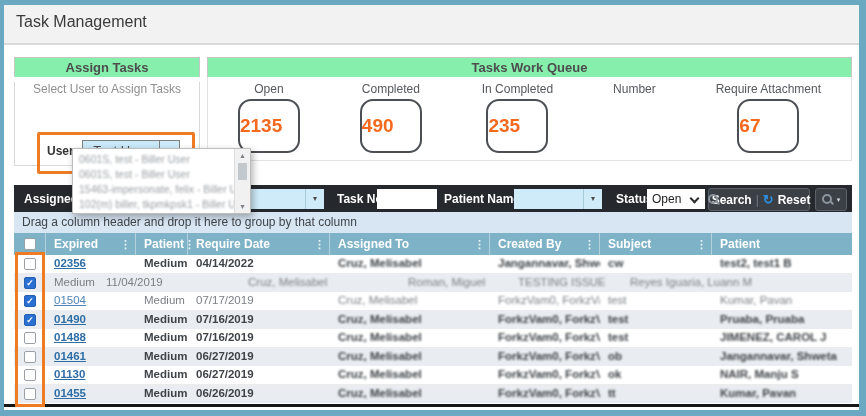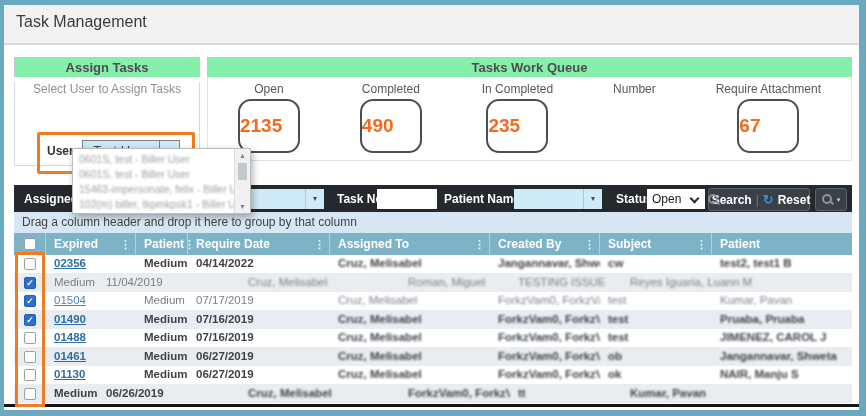--- a/index.html
+++ b/index.html
@@ -322,20 +322,21 @@
     <div class="tcell c-asg blurred">Cruz, Melisabel</div>
     <div class="tcell c-crt blurred">ForkzVam0, ForkzVam0</div>
     <div class="tcell c-sub blurred">ok</div>
     <div class="tcell c-pat blurred">NAIR, Manju S</div>
   </div>
 
   <div class="trow alt bold">
     <div class="tcell c-sel">
               <span class="cb"></span>
             </div>
+    <div class="tcell c-num"><a class="link">01455</a></div>
     <div class="tcell c-pri">Medium</div>
     <div class="tcell c-date">06/26/2019</div>
     <div class="tcell c-asg blurred">Cruz, Melisabel</div>
     <div class="tcell c-crt blurred">ForkzVam0, ForkzVam0</div>
     <div class="tcell c-sub blurred">tt</div>
     <div class="tcell c-pat blurred">Kumar, Pavan</div>
   </div>
 </div>
     </div>
 

